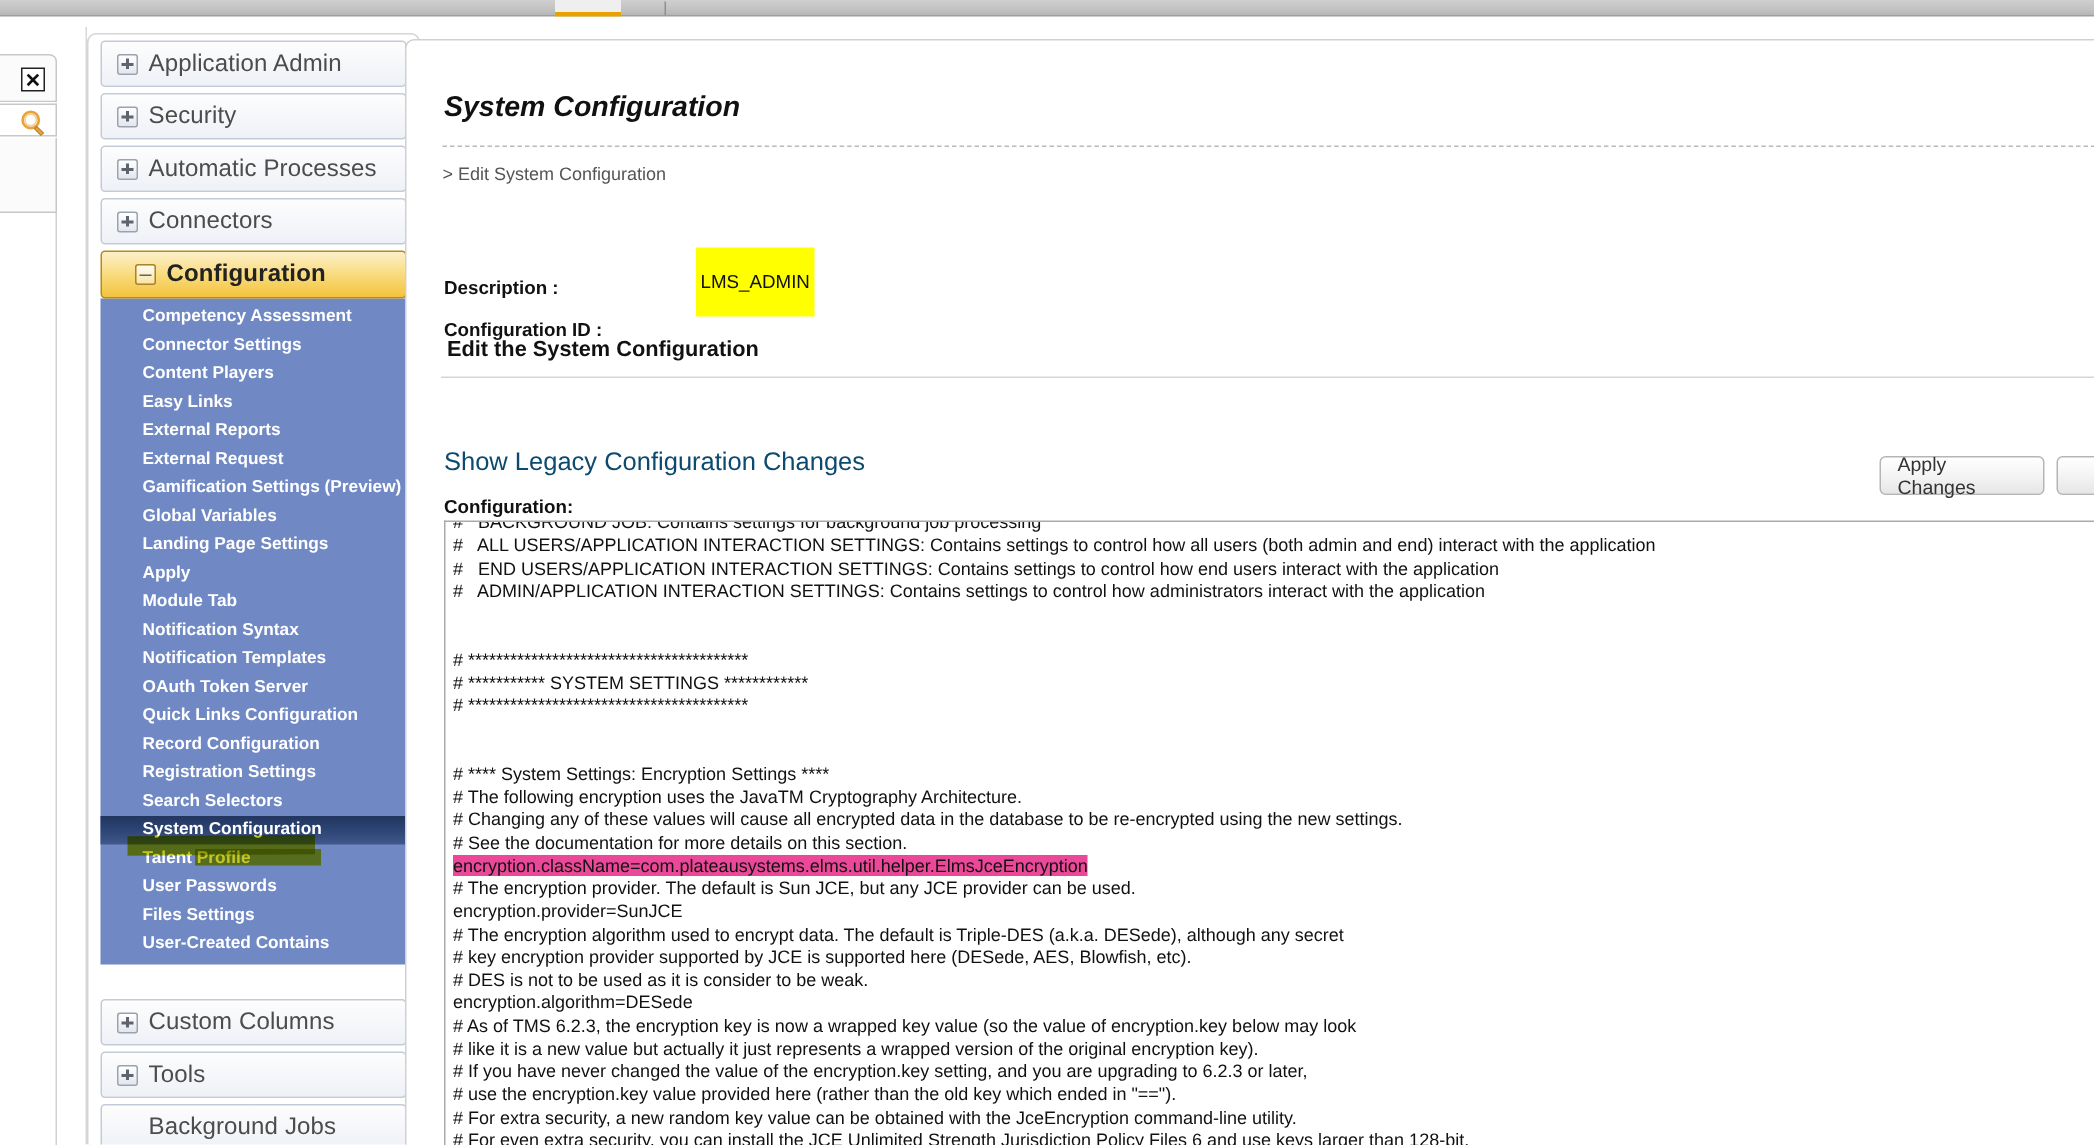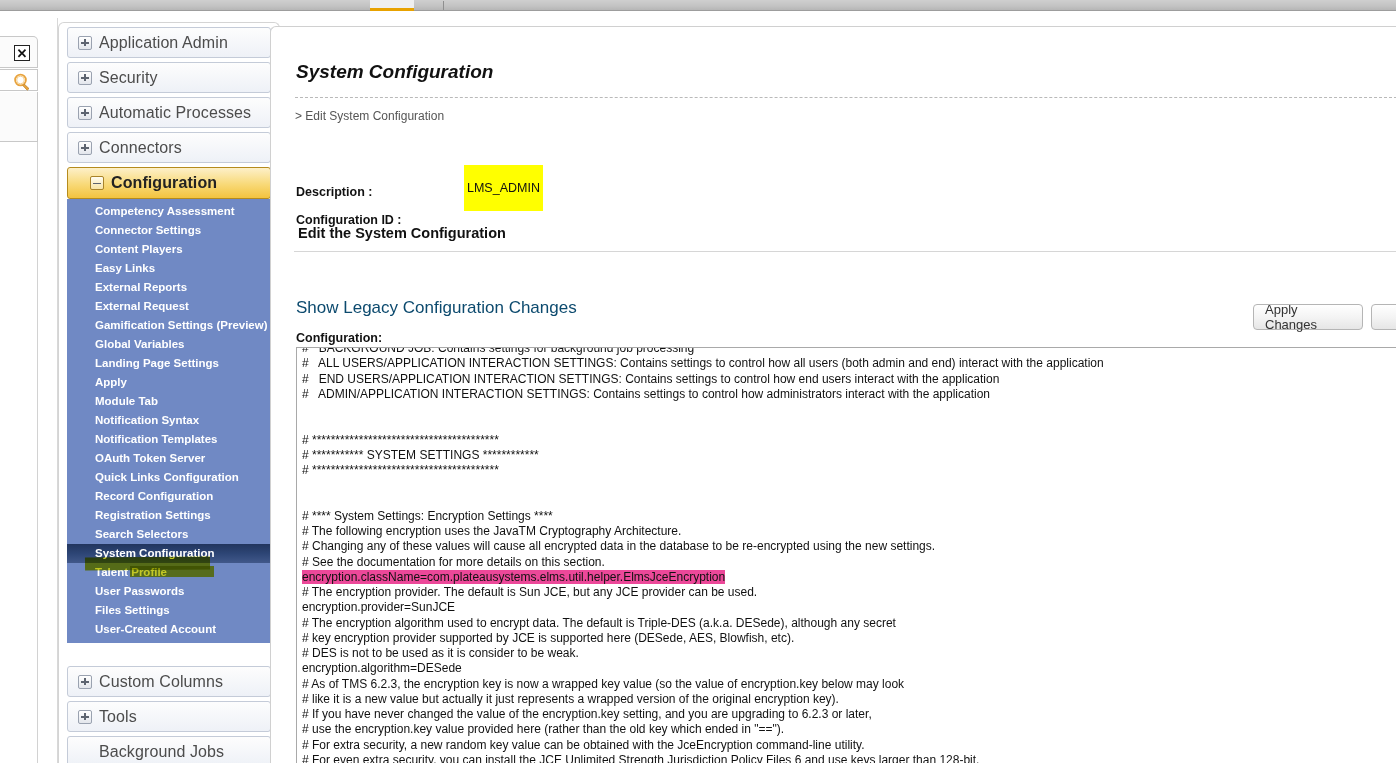--- a/index.html
+++ b/index.html
@@ -322,21 +322,21 @@
       <div class="nav-sub-item"><span>Notification Templates</span></div>
       <div class="nav-sub-item"><span>OAuth Token Server</span></div>
       <div class="nav-sub-item"><span>Quick Links Configuration</span></div>
       <div class="nav-sub-item"><span>Record Configuration</span></div>
       <div class="nav-sub-item"><span>Registration Settings</span></div>
       <div class="nav-sub-item"><span>Search Selectors</span></div>
       <div class="nav-sub-item selected"><span>System Configuration</span></div>
       <div class="nav-sub-item"><span>Talent Profile</span></div>
       <div class="nav-sub-item"><span>User Passwords</span></div>
       <div class="nav-sub-item"><span>Files Settings</span></div>
-      <div class="nav-sub-item"><span>User-Created Account</span></div>
+      <div class="nav-sub-item"><span>User-Created Contains</span></div>
     </div>
 
   <div class="nav-group" style="margin-top:23px">
     <span class="expander"></span>
     <span class="glabel">Custom Columns</span>
   </div>
   <div class="nav-group">
     <span class="expander"></span>
     <span class="glabel">Tools</span>
   </div>

